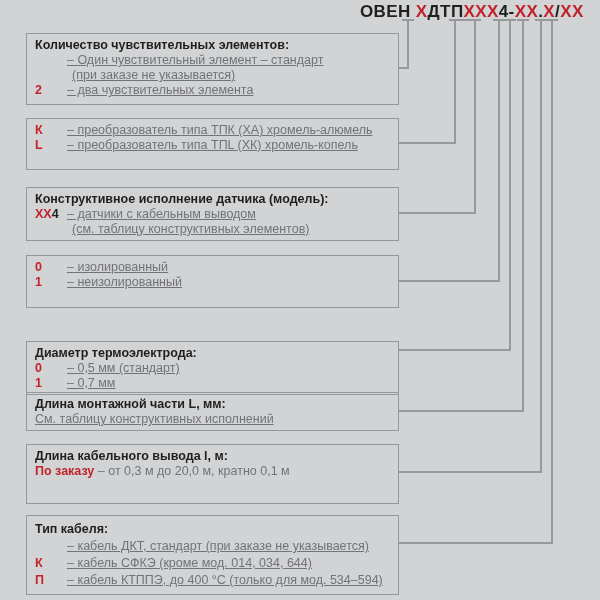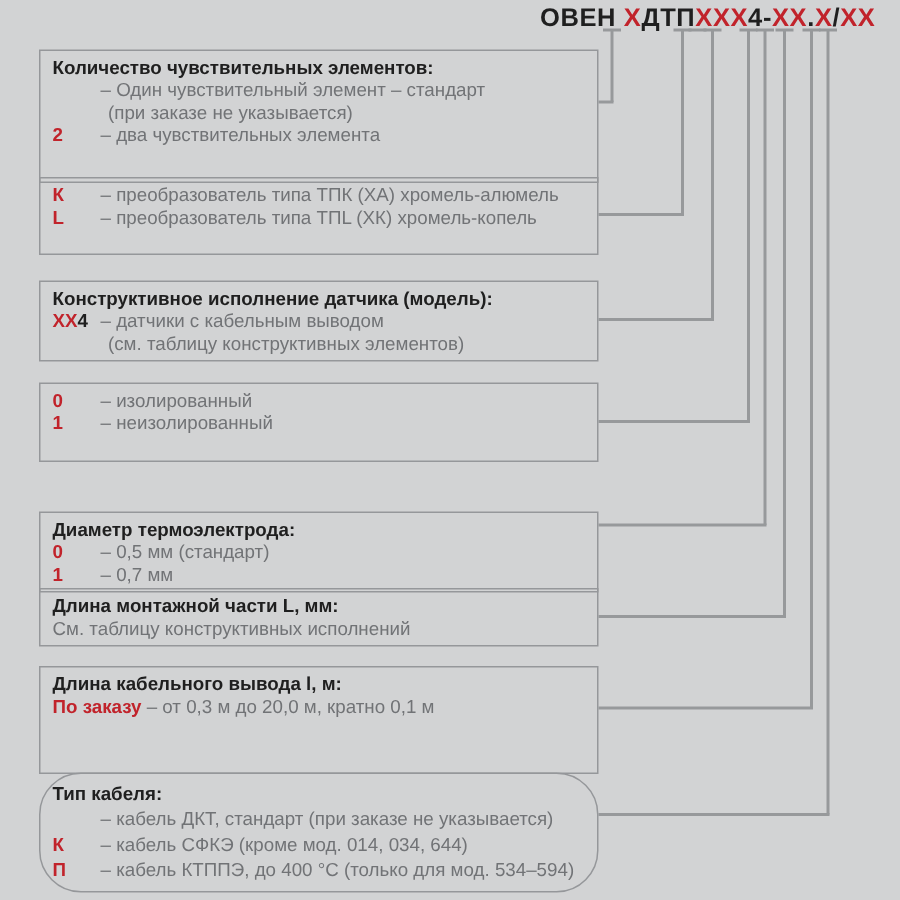--- a/index.html
+++ b/index.html
@@ -32,25 +32,25 @@
     border:1.5px solid #95979a;
     box-sizing:border-box;
     padding:4px 8px 0 8px;
     font-size:12.5px;line-height:15px;
     color:#717376;
   }
   .box-title{font-weight:bold;color:#1f1f1f;}
   .row{display:flex;}
   .code{flex:0 0 32px;font-weight:bold;color:#c1232b;white-space:pre;}
   .code .dark{color:#1f1f1f;}
-  .desc{flex:1;}
+  .desc{flex:1;text-decoration:underline;}
   .desc.indent{padding-left:5px;}
   .row-inline{display:block;}
   .code-inline{font-weight:bold;color:#c1232b;}
-  .box-8{line-height:17px;padding-top:5px;border-radius:28px;}
+  .box-8{line-height:17px;padding-top:5px;}
 </style>
 </head>
 <body>
 
 <div class="stage">
 
   <div class="main-title"><span class="seg-dark">ОВЕН </span><span class="seg-red">Х</span><span class="seg-dark">ДТП</span><span class="seg-red">ХХХ</span><span class="seg-dark">4-</span><span class="seg-red">ХХ</span><span class="seg-dark">.</span><span class="seg-red">Х</span><span class="seg-dark">/</span><span class="seg-red">ХХ</span></div>
 
   <div class="tick" style="left:402px"></div>
   <div class="tick" style="left:449px"></div>
@@ -79,21 +79,21 @@
 
   <div class="vline" style="left:522px;height:391px"></div>
   <div class="hline" style="top:410px;width:125px"></div>
 
   <div class="vline" style="left:540px;height:452px"></div>
   <div class="hline" style="top:471px;width:143px"></div>
 
   <div class="vline" style="left:551px;height:523px"></div>
   <div class="hline" style="top:542px;width:154px"></div>
 
-  <div class="box" style="top:33px;height:89px">
+  <div class="box" style="top:33px;height:72px">
     <div class="box-title">Количество чувствительных элементов:</div>
     <div class="row">
       <span class="code"></span>
       <span class="desc">– Один чувствительный элемент – стандарт</span>
     </div>
     <div class="row">
       <span class="code"></span>
       <span class="desc indent">(при заказе не указывается)</span>
     </div>
     <div class="row">
@@ -148,21 +148,21 @@
     </div>
   </div>
 
   <div class="box" style="top:392px;height:39px">
     <div class="box-title">Длина монтажной части L, мм:</div>
     <div class="row">
       <span class="desc">См. таблицу конструктивных исполнений</span>
     </div>
   </div>
 
-  <div class="box" style="top:444px;height:72px">
+  <div class="box" style="top:444px;height:60px">
     <div class="box-title">Длина кабельного вывода l, м:</div>
     <div class="row-inline">
       <span class="code-inline">По заказу</span><span> – от 0,3 м до 20,0 м, кратно 0,1 м</span>
     </div>
   </div>
 
   <div class="box box-8" style="top:515px;height:80px">
     <div class="box-title">Тип кабеля:</div>
     <div class="row">
       <span class="code"></span>

